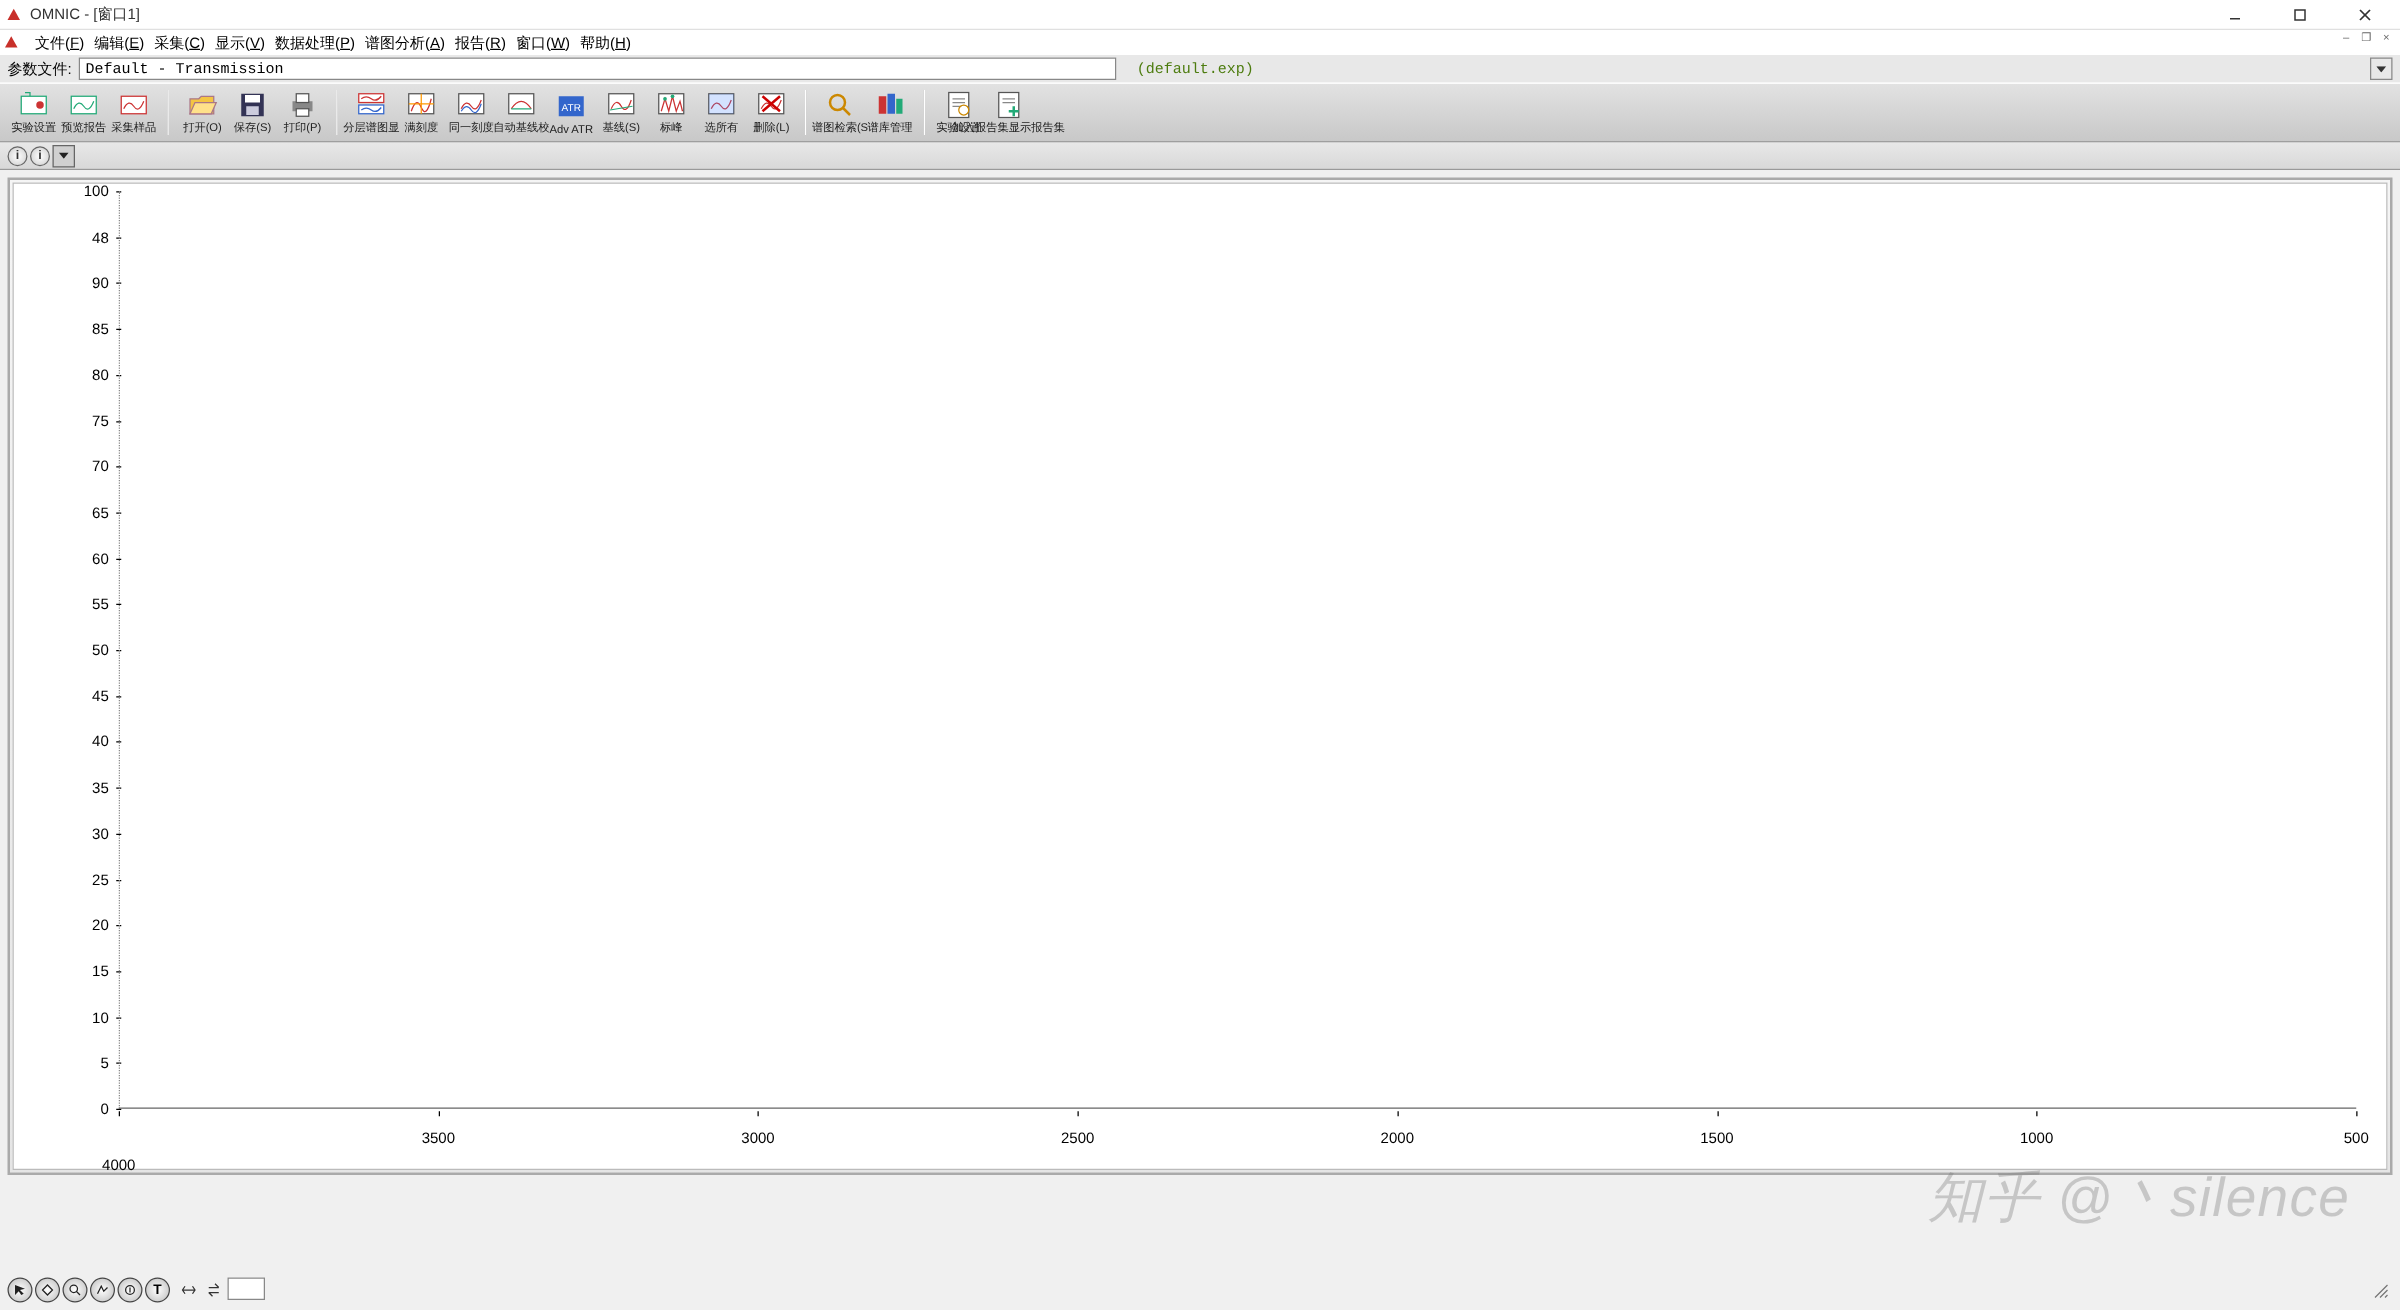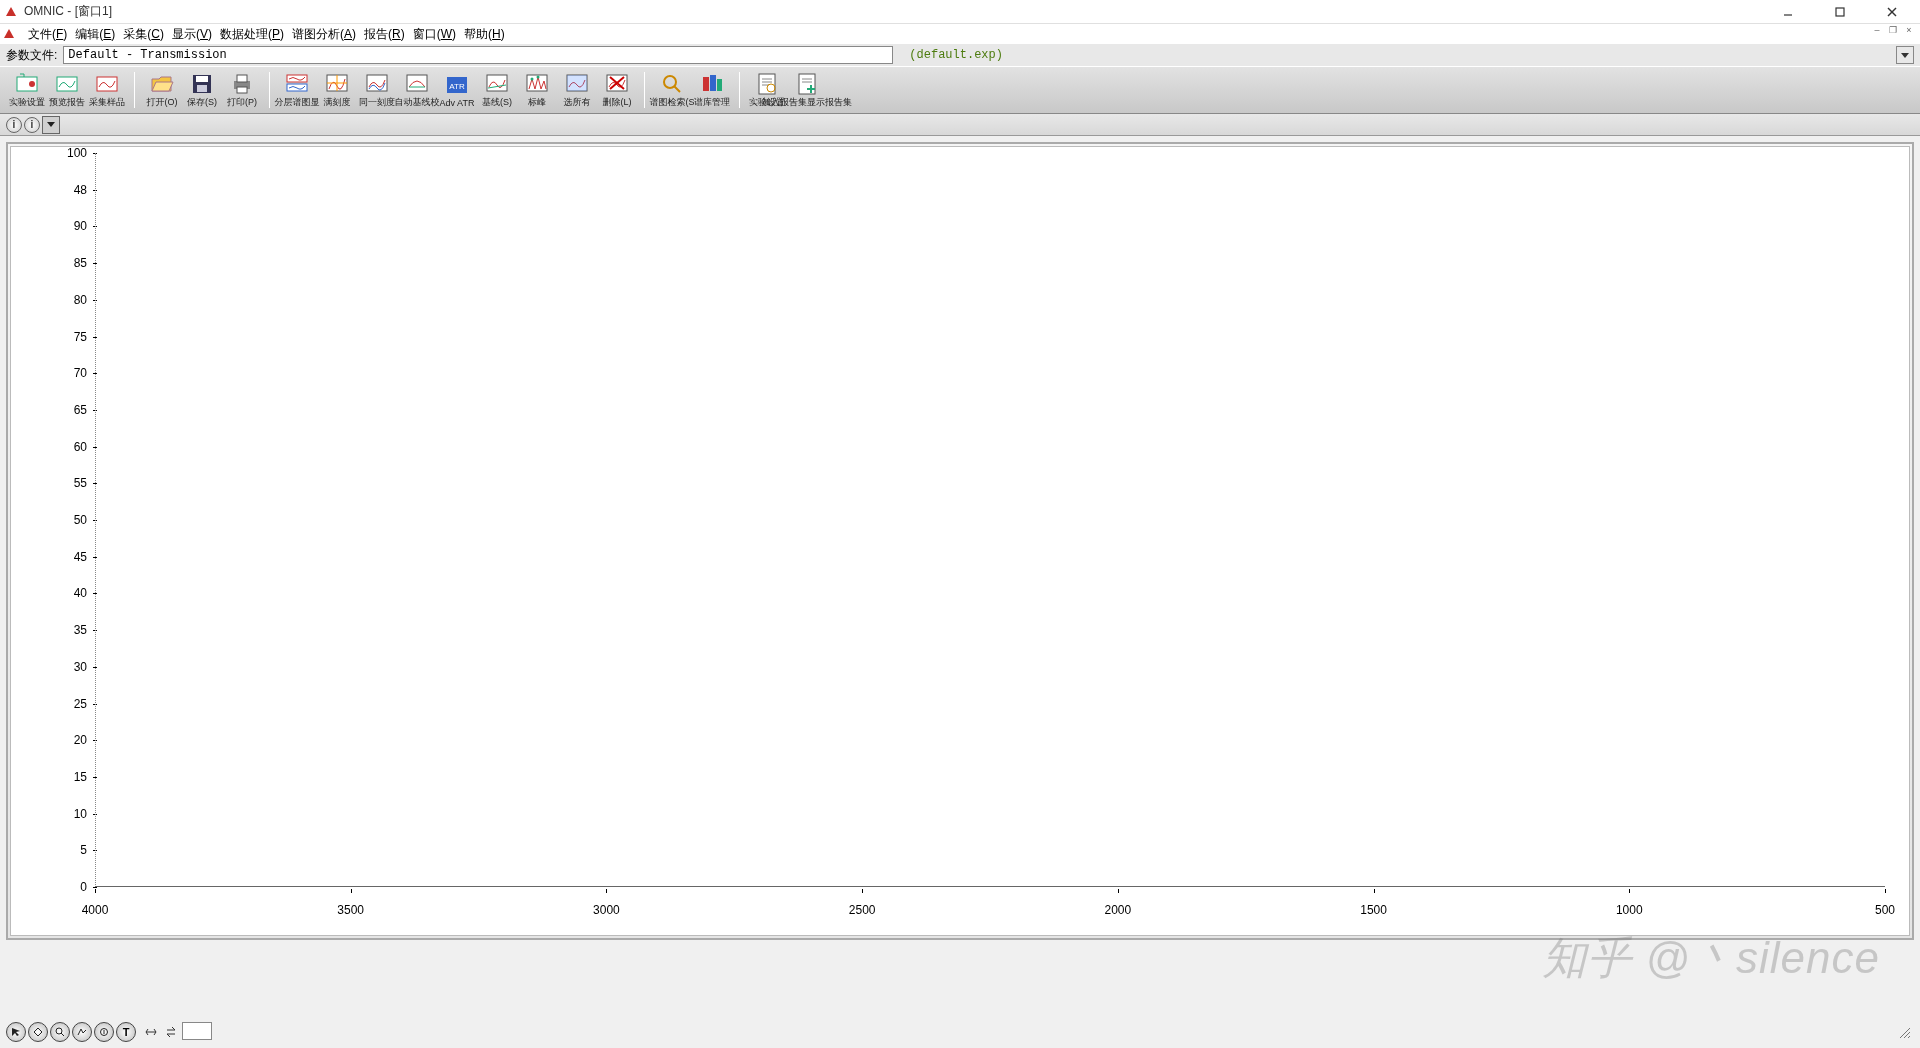--- a/index.html
+++ b/index.html
@@ -609,21 +609,21 @@
         <div class="y-tick" style="top: 10%;">90</div>
         <div class="y-tick-mark" style="top: 10%;"></div>
         <div class="y-tick" style="top: 5%;">48</div>
         <div class="y-tick-mark" style="top: 5%;"></div>
         <div class="y-tick" style="top: 0%;">100</div>
         <div class="y-tick-mark" style="top: 0%;"></div>
       </div>
     <div class="axis-line-y"></div>
     <div class="axis-line-x"></div>
     <div class="x-axis" id="x-axis">
-        <div class="x-tick" style="left: 0%;">4000</div>
+        <div class="x-tick" style="left: 0%; margin-top: 22px;">4000</div>
         <div class="x-tick-mark" style="left: 0%;"></div>
         <div class="x-tick" style="left: 14.2857%;">3500</div>
         <div class="x-tick-mark" style="left: 14.2857%;"></div>
         <div class="x-tick" style="left: 28.5714%;">3000</div>
         <div class="x-tick-mark" style="left: 28.5714%;"></div>
         <div class="x-tick" style="left: 42.8571%;">2500</div>
         <div class="x-tick-mark" style="left: 42.8571%;"></div>
         <div class="x-tick" style="left: 57.1429%;">2000</div>
         <div class="x-tick-mark" style="left: 57.1429%;"></div>
         <div class="x-tick" style="left: 71.4286%;">1500</div>

